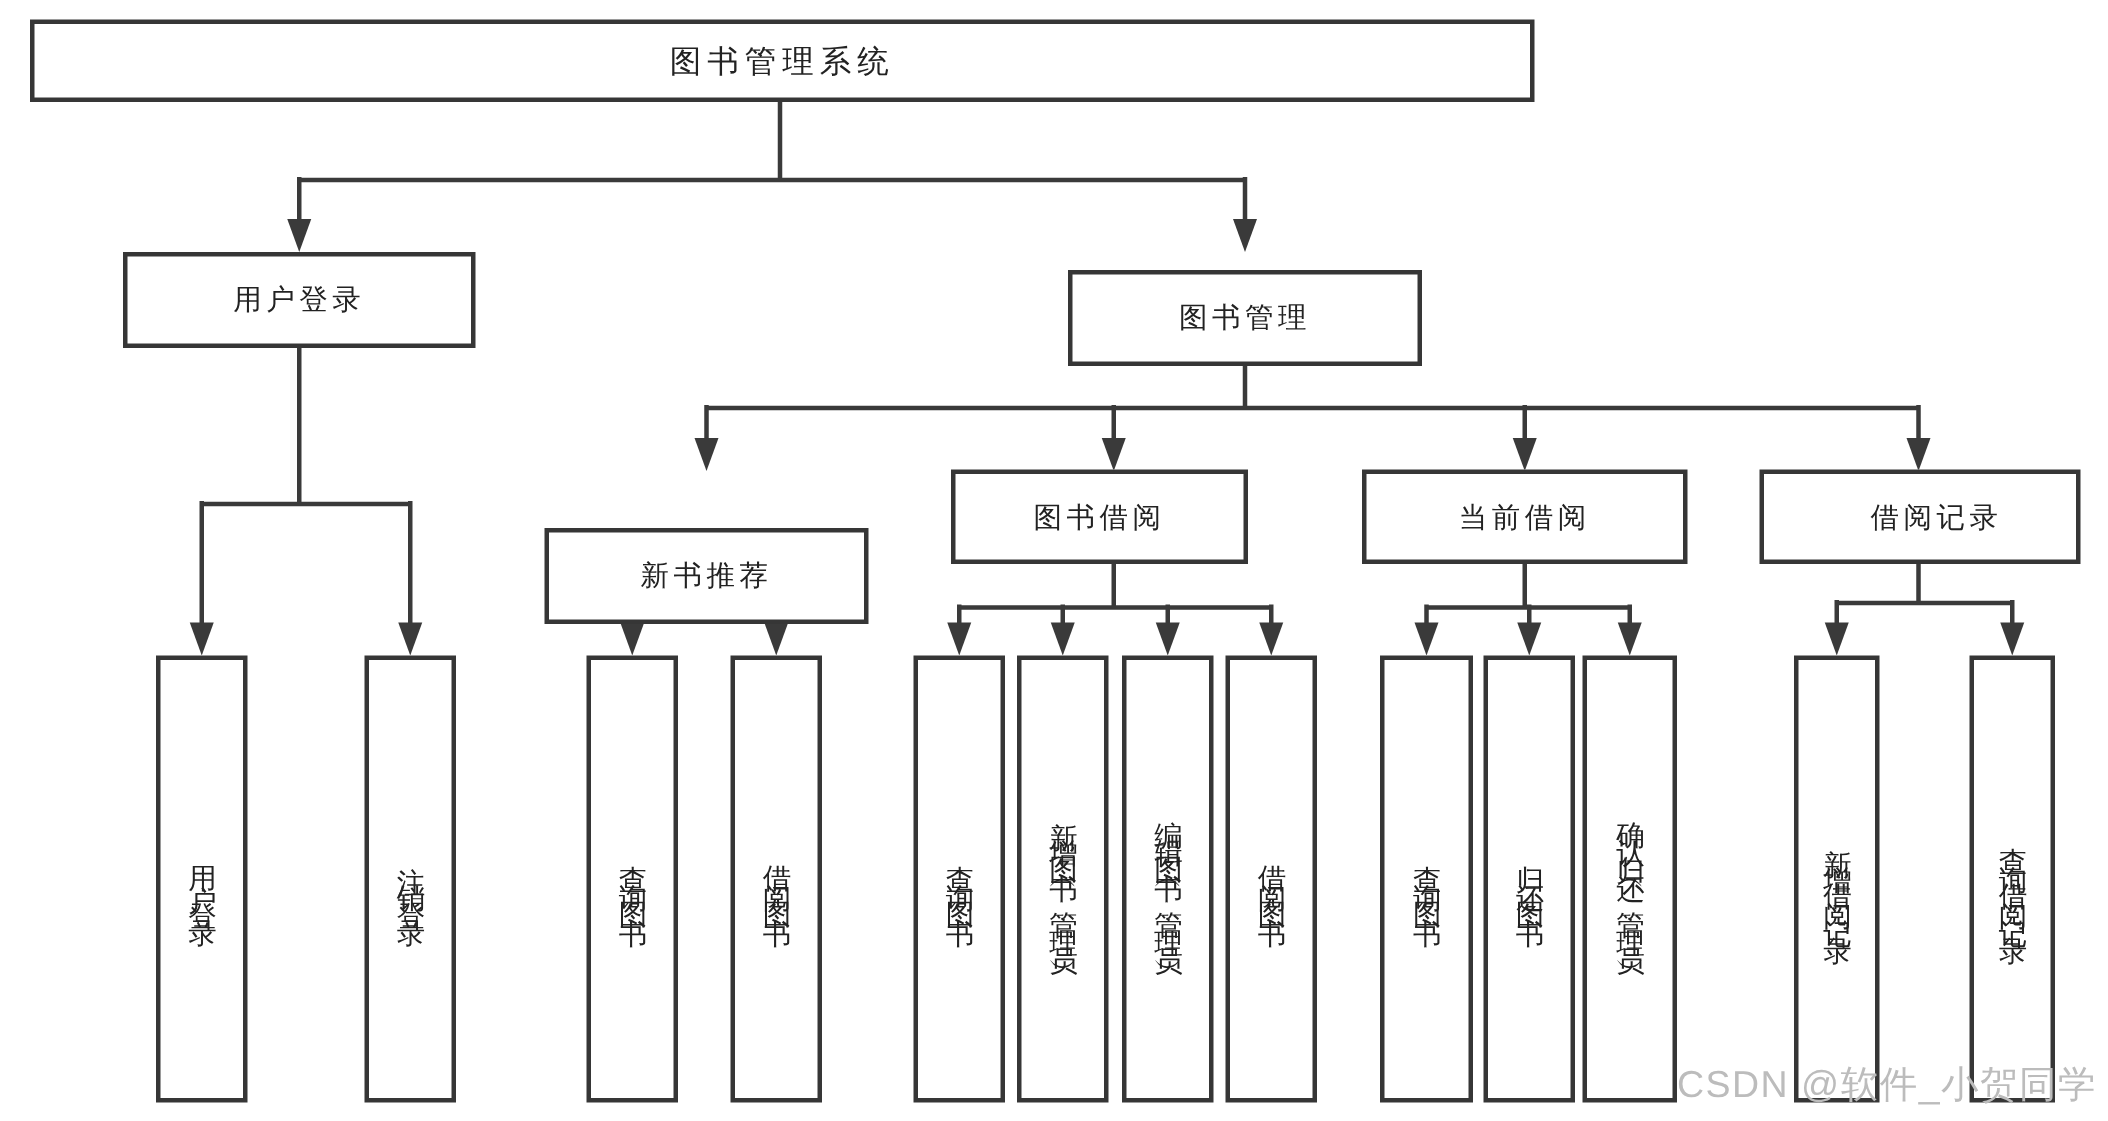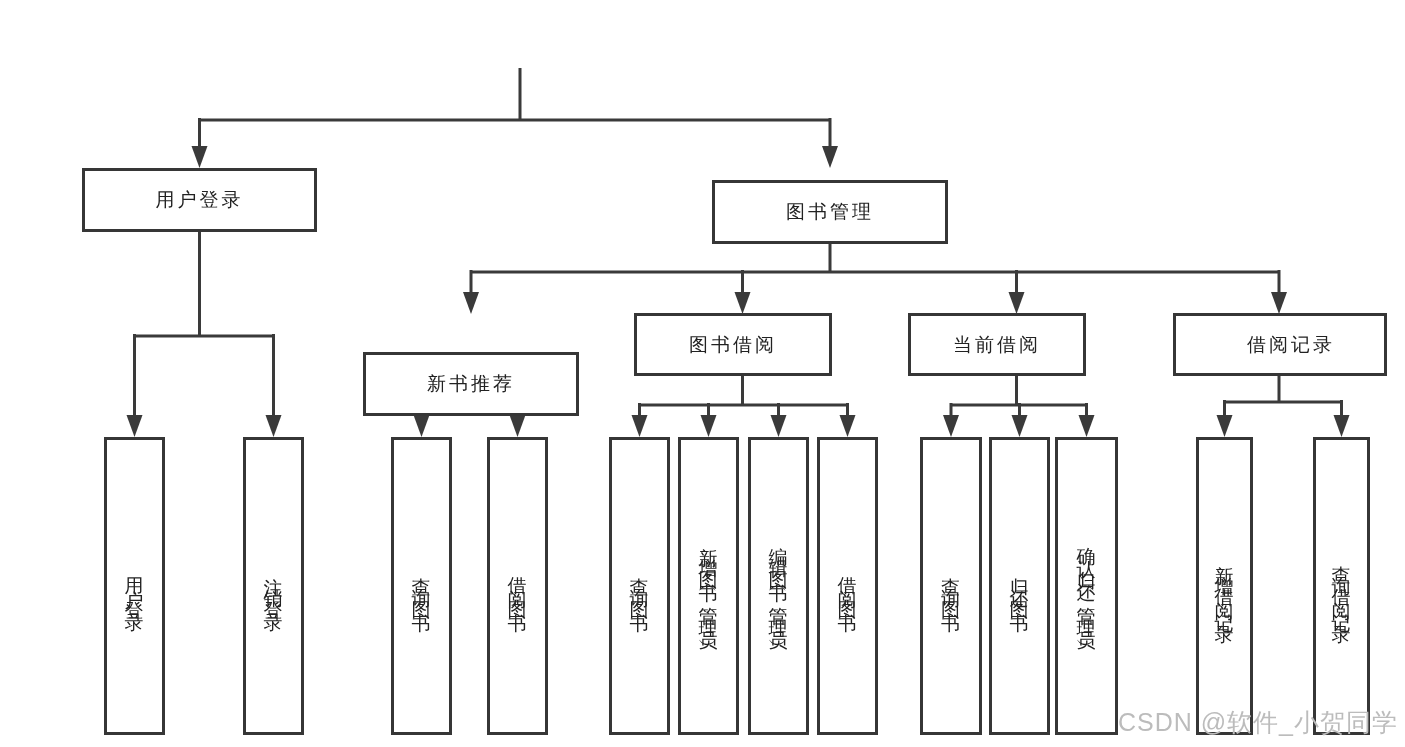--- a/index.html
+++ b/index.html
@@ -59,35 +59,38 @@
       <polygon points="770.5,415 786.5,415 778.5,437"></polygon>
       <polygon points="839.5,415 855.5,415 847.5,437"></polygon>
       <polygon points="943,415 959,415 951,437"></polygon>
       <polygon points="1011.5,415 1027.5,415 1019.5,437"></polygon>
       <polygon points="1078.5,415 1094.5,415 1086.5,437"></polygon>
       <polygon points="1216.5,415 1232.5,415 1224.5,437"></polygon>
       <polygon points="1333.5,415 1349.5,415 1341.5,437"></polygon>
     </g>
   </svg>
 
+  <div class="box root-box" style="left:20px;top:13px;width:1003px;height:55px;">
+    <span class="hlabel">图书管理系统</span>
+  </div>
 
   <div class="box" style="left:82px;top:168px;width:235px;height:64px;">
     <span class="hlabel">用户登录</span>
   </div>
   <div class="box" style="left:712px;top:168px;width:236px;height:64px;margin-top:12px;">
     <span class="hlabel">图书管理</span>
   </div>
 
   <div class="box" style="left:363px;top:308px;width:216px;height:64px;margin-top:44px;">
     <span class="hlabel">新书推荐</span>
   </div>
   <div class="box" style="left:634px;top:313px;width:198px;height:63px;">
     <span class="hlabel">图书借阅</span>
   </div>
-  <div class="box" style="left:908px;top:313px;width:178px;height:63px;">
+  <div class="box" style="left:908px;top:313px;width:217px;height:63px;">
     <span class="hlabel">当前借阅</span>
   </div>
   <div class="box" style="left:1173px;top:313px;width:214px;height:63px;padding-left:22px;">
     <span class="hlabel">借阅记录</span>
   </div>
 
   <div class="box" style="left:104px;top:437px;width:61px;height:298px;">
     <span class="vtext">用户登录</span>
   </div>
   <div class="box" style="left:243px;top:437px;width:61px;height:298px;">

